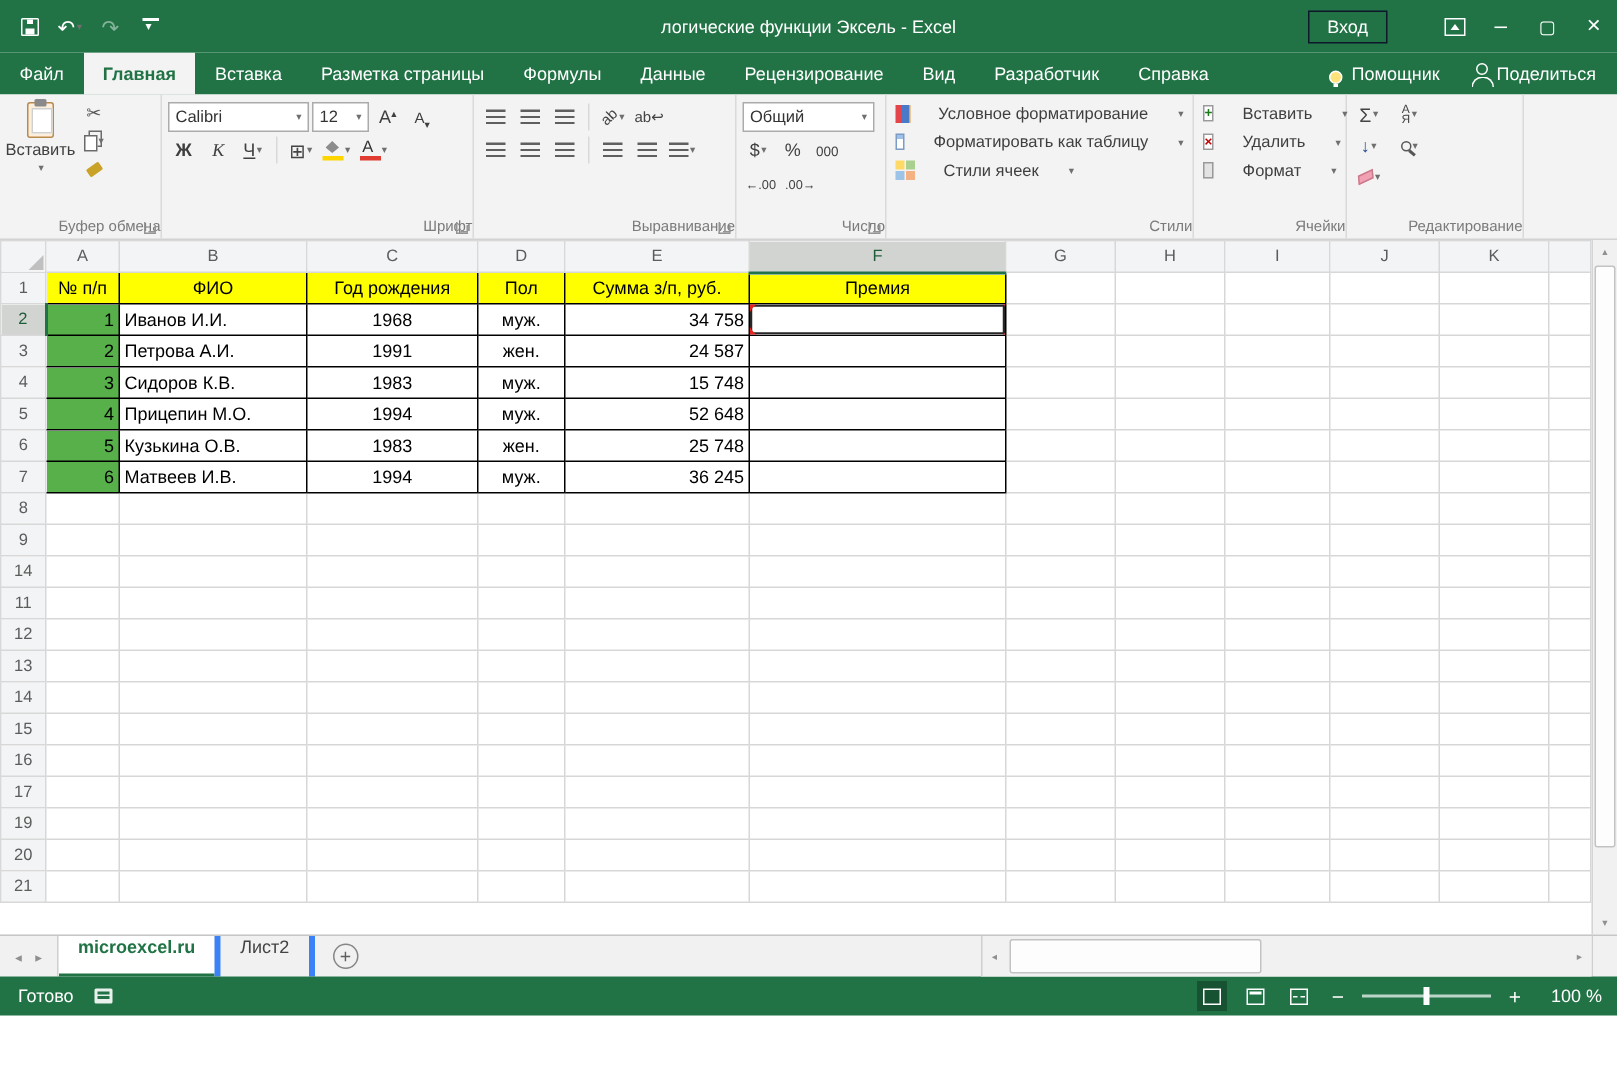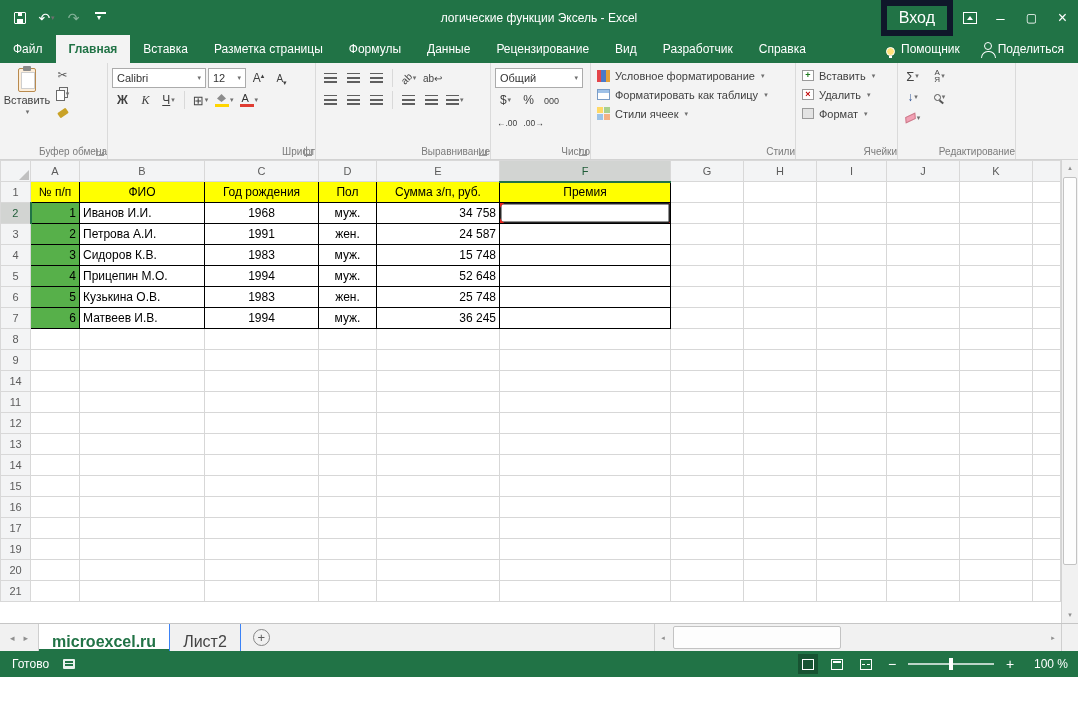--- a/index.html
+++ b/index.html
@@ -16,21 +16,21 @@
 .qcarr{font-size:7px;margin-left:1px}
 .ic-save{width:12px;height:12px;border:1.5px solid #fff;border-radius:1px;position:relative;display:block}
 .ic-save::before{content:"";position:absolute;top:0;left:3px;width:4px;height:3.5px;background:#fff}
 .ic-save::after{content:"";position:absolute;bottom:0;left:2px;width:6px;height:4px;background:#fff}
 .ic-undo::before{content:"↶"} .ic-redo::before{content:"↷"}
 .ic-qatmore{position:relative;width:11px;height:11px;display:block}
 .ic-qatmore::before{content:"";position:absolute;top:0;left:0;width:11px;height:1.5px;background:#fff}
 .ic-qatmore::after{content:"▾";position:absolute;top:1px;left:2px;font-size:8px;color:#fff}
 .win-title{position:absolute;left:0;right:0;top:0;height:35px;display:flex;align-items:center;justify-content:center;font-size:12px;z-index:1}
 .tb-right{margin-left:auto;display:flex;align-items:center;height:100%;z-index:2}
-.signin-btn{border:6px solid #0f172a;padding:3px 12px;font-size:16px;margin-right:2px}
+.signin-btn{border:1px solid #0f172a;padding:3px 12px;font-size:12px;margin-right:30px}
 .rdo-btn{width:30px;height:35px;display:flex;align-items:center;justify-content:center}
 .ic-ribbonopts{width:14px;height:12px;border:1.2px solid #fff;position:relative;display:block}
 .ic-ribbonopts::after{content:"";position:absolute;left:3px;top:3px;border-left:3px solid transparent;border-right:3px solid transparent;border-bottom:4px solid #fff}
 .win-btn{width:31px;height:35px;display:flex;align-items:center;justify-content:center;font-size:13px;color:#fff}
 .ic-min::before{content:"–";font-size:15px} .ic-max::before{content:"▢";font-size:12px} .ic-close::before{content:"×";font-size:16px}
 
 
 .tabrow{height:28px;flex:0 0 28px;background:var(--green);display:flex;align-items:stretch;color:#fff}
 .tab{display:flex;align-items:center;padding:0 13px;font-size:12px}
 .tab.active{background:#f3f3f3;color:var(--green);font-weight:bold}
@@ -80,21 +80,21 @@
 .ic-bars{width:13px;height:10px;display:inline-block;background:repeating-linear-gradient(to bottom,#5f5f5f 0 1.5px,transparent 1.5px 4.2px)}
 .ic-orient{display:inline-block;transform:rotate(-45deg);font-size:10px;color:#444}
 .ic-orient::before{content:"ab"}
 .ic-wrap{font-size:10px;color:#444}
 .ic-wrap::before{content:"ab↩"}
 .ic-money::before{content:"$";font-size:12px}
 .ic-percent::before{content:"%";font-size:12px}
 .ic-000::before{content:"000";font-size:9px}
 .ic-incd::before{content:"←.00";font-size:8.5px}
 .ic-decd::before{content:".00→";font-size:8.5px}
-.sitem{display:flex;align-items:center;gap:5px;height:19px;padding:0 2px;font-size:11px;color:#3f3f3f;white-space:nowrap}
+.sitem{display:flex;align-items:center;gap:19px;height:19px;padding:0 2px;font-size:11px;color:#3f3f3f;white-space:nowrap}
 .ic-cf{width:13px;height:12px;background:linear-gradient(to right,#e4454a 0 4px,#4a79c9 4px 9px,#e4a13c 9px 13px);display:inline-block}
 .ic-ftable{width:13px;height:11px;border:1px solid #7a9cc6;background:linear-gradient(#9fc1e7 0 3px,#fff 3px);display:inline-block}
 .ic-cstyles{width:6px;height:6px;background:#ffd966;box-shadow:7px 0 0 #a9d08e,0 7px 0 #9dc3e6,7px 7px 0 #f4b183;display:inline-block;margin:0 7px 7px 0}
 .ic-cellbase{width:12px;height:11px;border:1px solid #9a9a9a;background:#fff;display:inline-flex;align-items:center;justify-content:center;font-size:9px;line-height:1}
 .ic-cellins::before{content:"+";color:#1e7a1e;font-weight:bold}
 .ic-celldel::before{content:"×";color:#c00000;font-weight:bold}
 .ic-cellfmt{background:#e3e3e3}
 .edit-cols{display:flex;gap:6px}
 .ecol{display:flex;flex-direction:column;gap:1px}
 .ic-sum::before{content:"Σ";font-size:13px;color:#444}
@@ -141,21 +141,21 @@
 .red-oval{position:absolute;left:-4px;right:-7px;top:-5px;bottom:-5px;border:3px solid var(--red);border-radius:16px;pointer-events:none;z-index:4}
 .vscroll{width:17px;background:#f1f1f1;border-left:1px solid #d4d4d4;display:flex;flex-direction:column}
 .vs-btn{height:16px;display:flex;align-items:center;justify-content:center;color:#909090;font-size:7px}
 .vs-track{flex:1;position:relative}
 .vs-thumb{position:absolute;left:1px;right:1px;top:1px;height:90%;background:#fdfdfd;border:1px solid #c3c3c3;border-radius:2px}
 .tri-u::before{content:"▴"} .tri-d::before{content:"▾"} .tri-l::before{content:"◂"} .tri-r::before{content:"▸"}
 
 
 .sheettabs{height:28px;flex:0 0 28px;background:#f1f1f1;border-top:1px solid #c6c6c6;display:flex;align-items:stretch}
 .st-nav{display:flex;align-items:center;gap:9px;padding:0 10px;color:#8f8f8f;font-size:9px}
-.stab{display:flex;align-items:flex-end;padding:0 13px;font-size:16px;color:#444;border-right:1px solid #3b82f6}
+.stab{display:flex;align-items:flex-start;padding:0 13px;font-size:12px;color:#444;border-right:4px solid #3b82f6}
 .stab.active{background:#fff;color:var(--green);font-weight:bold;border-left:1px solid #cfcfcf;box-shadow:inset 0 -2px 0 var(--green)}
 .newsheet{align-self:center;width:17px;height:17px;margin-left:12px;border-radius:50%;border:1px solid #868686;color:#5f5f5f;display:flex;align-items:center;justify-content:center;font-size:13px;line-height:1}
 .newsheet::before{content:"+"}
 .hscroll{margin-left:auto;width:407px;border-left:1px solid #cfcfcf;position:relative;display:flex;align-items:center;background:#f1f1f1}
 .hs-btn{width:16px;display:flex;align-items:center;justify-content:center;color:#909090;font-size:7px}
 .hs-track{flex:1;position:relative;height:100%}
 .hs-thumb{position:absolute;left:2px;top:2px;bottom:2px;width:168px;background:#fdfdfd;border:1px solid #c3c3c3;border-radius:2px}
 .st-corner{width:17px;border-left:1px solid #cfcfcf;background:#f1f1f1}
 
 

